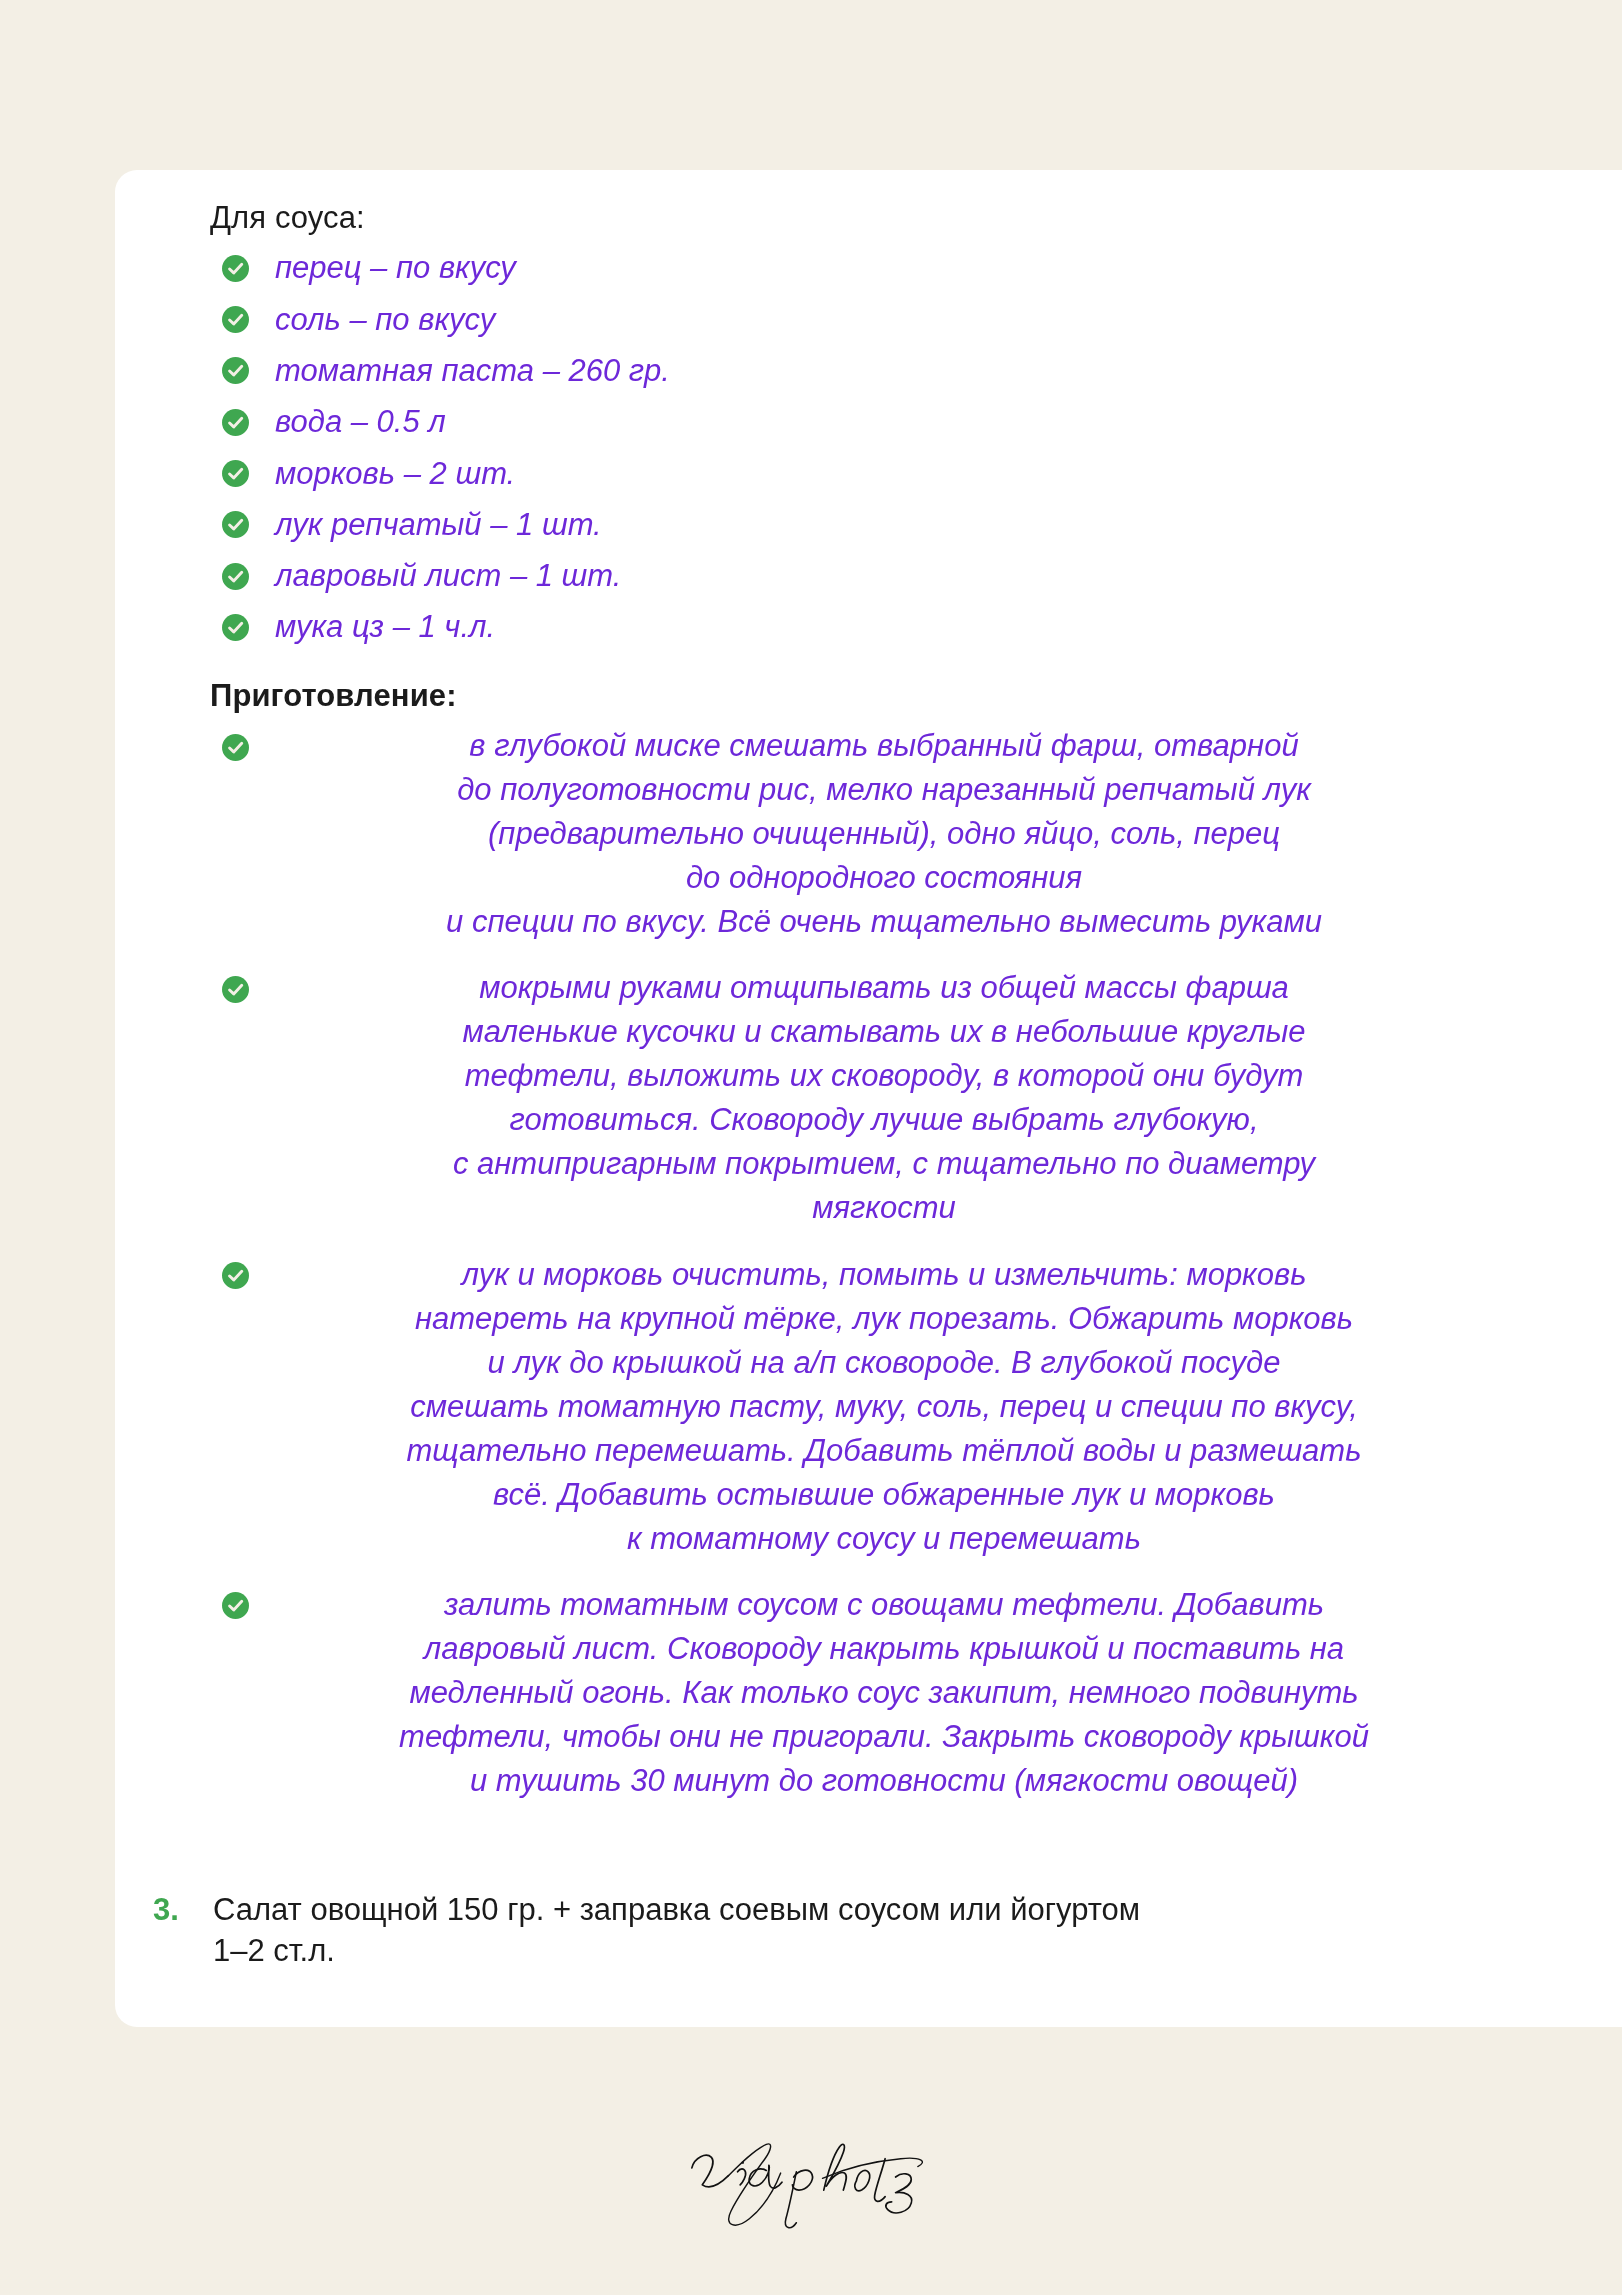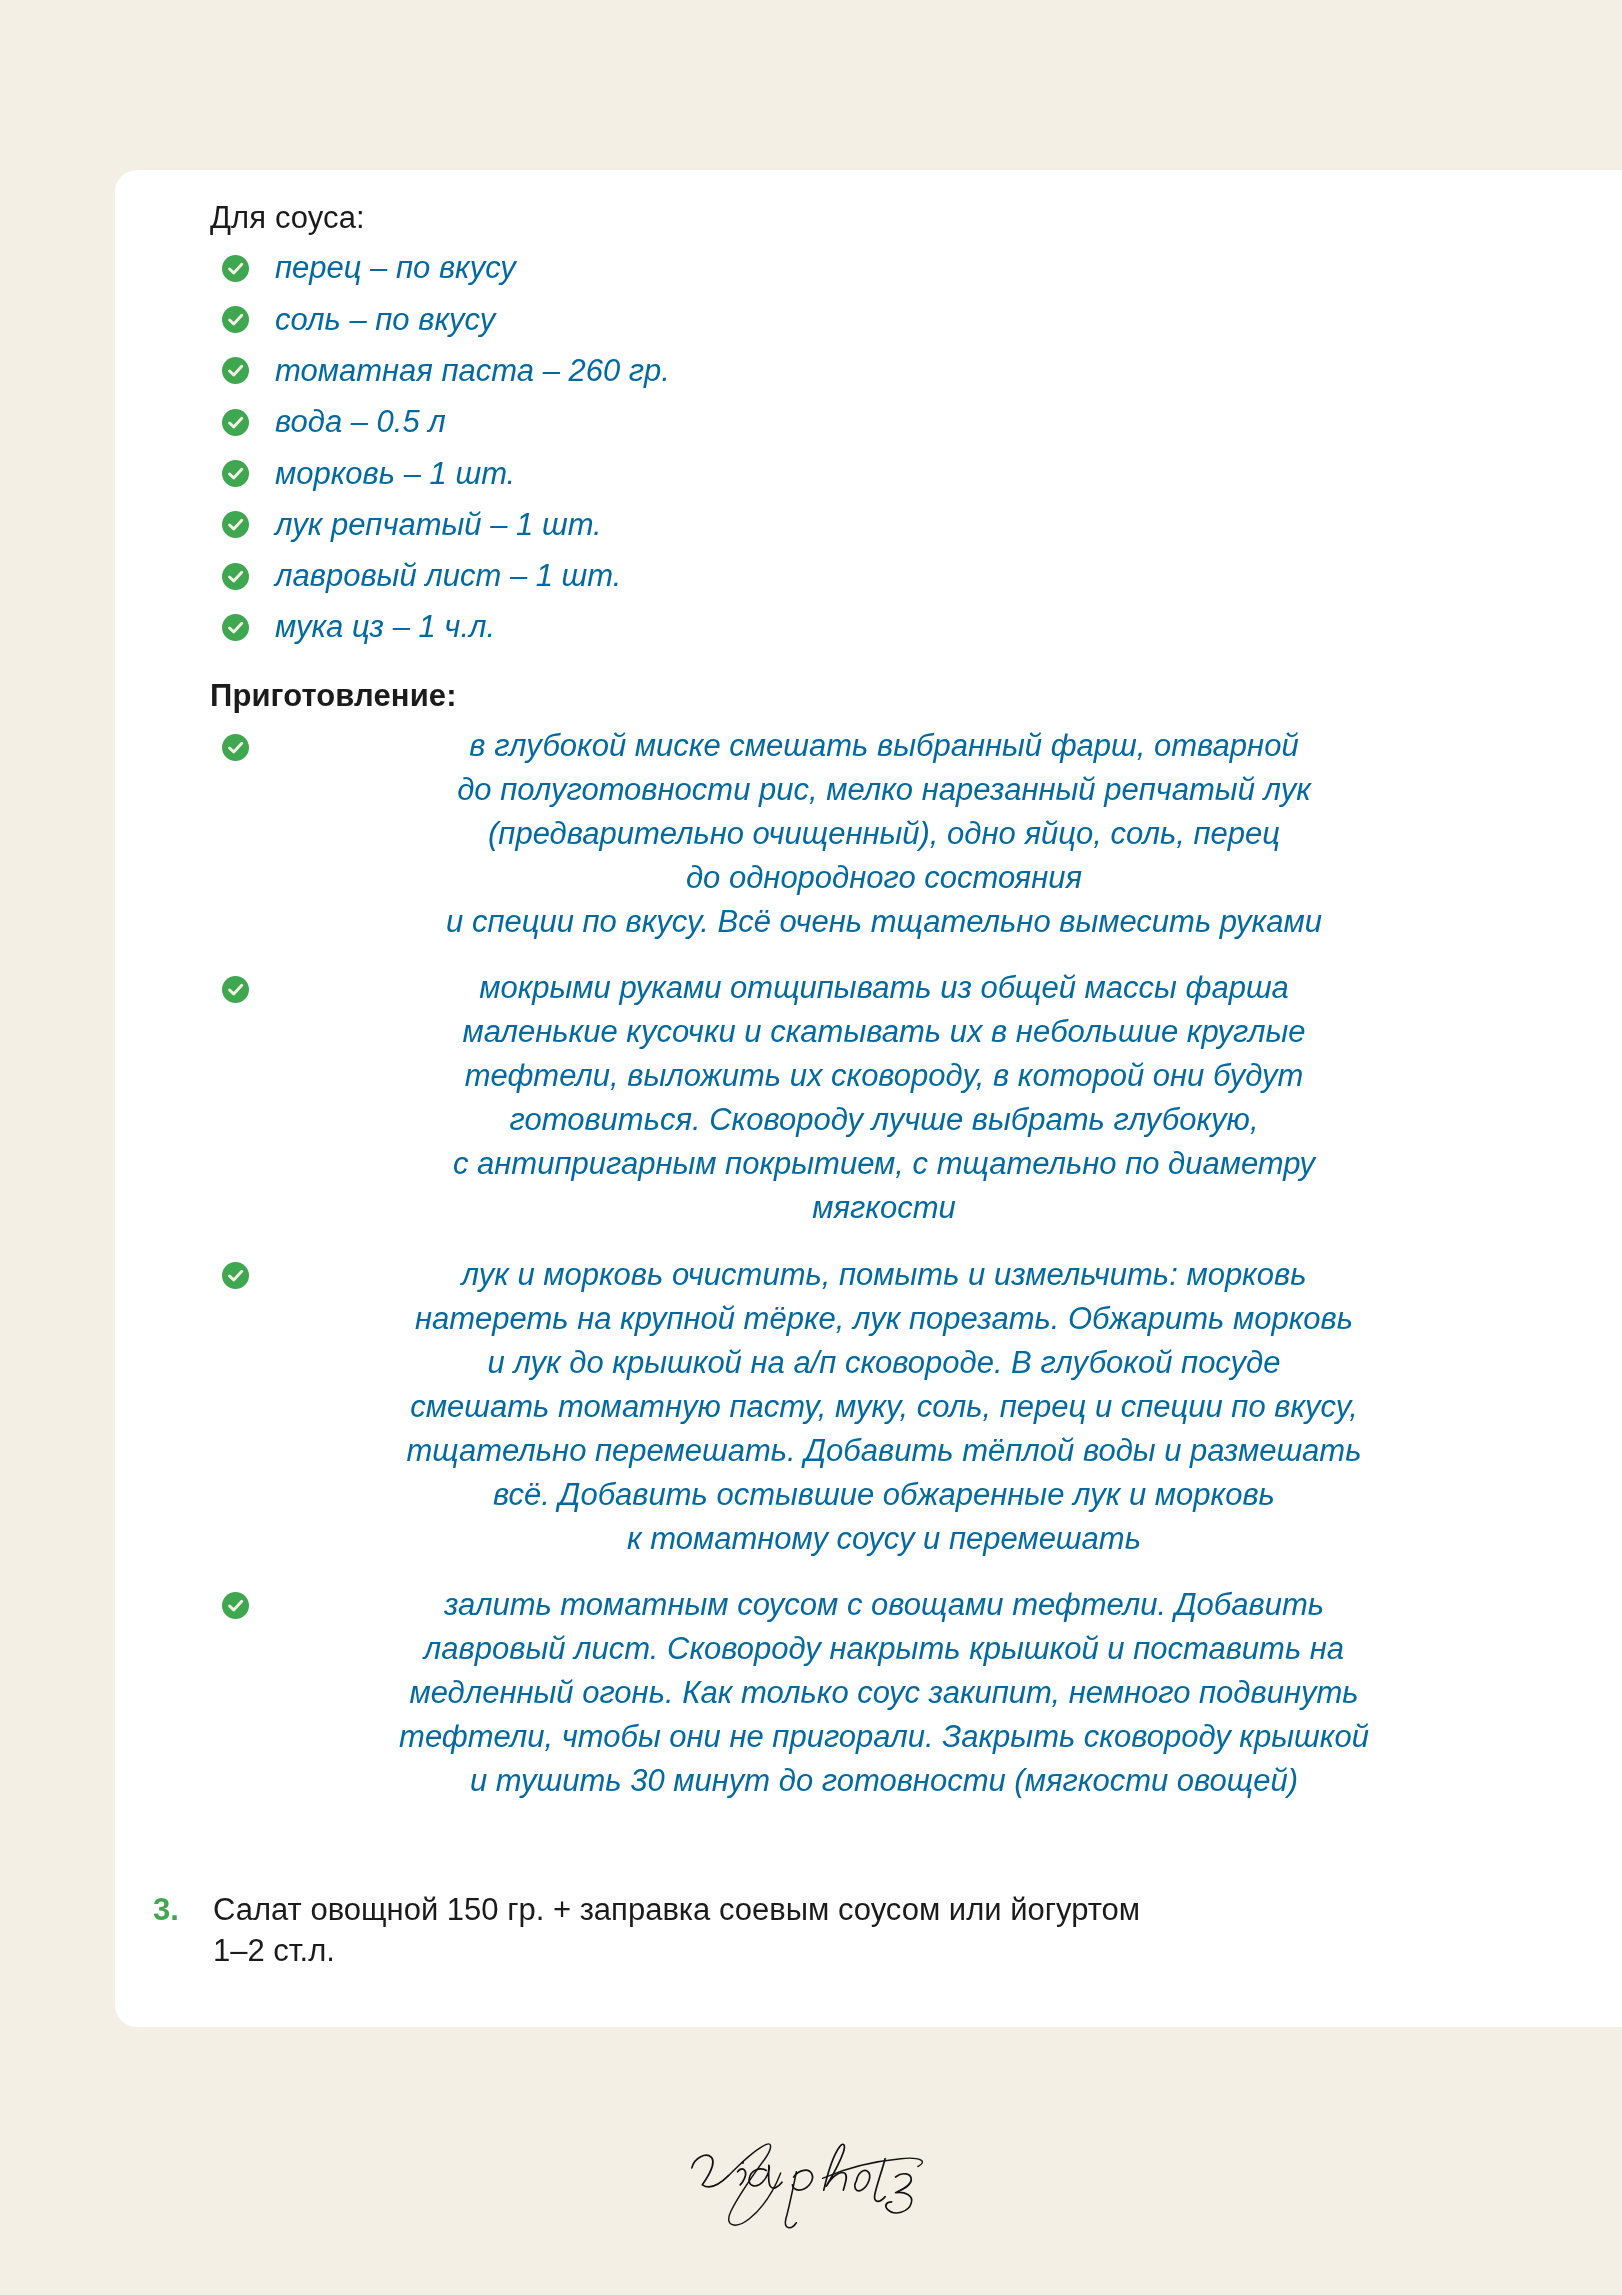--- a/index.html
+++ b/index.html
@@ -43,21 +43,21 @@
 
   
   .check-list{list-style:none;margin:0;padding:0;}
   .check-item{
     position:relative;
     padding-left:65px;
     margin:0 0 11px 0;
     font-size:31px;
     font-style:italic;
     font-weight:400;
-    color:#0369a1;
+    color:#6d28d9;
     line-height:1.30;
     letter-spacing:0px;
   }
   .check-item:last-child{margin-bottom:0;}
 
   .check-icon{
     position:absolute;
     left:11.8px;
     top:6.5px;
     width:27px;height:27px;
@@ -163,21 +163,21 @@
           </span>
           <span>вода – 0.5 л</span>
         </li>
         <li class="check-item">
           <span class="check-icon">
             <svg viewBox="0 0 41 41" aria-hidden="true">
                 <circle cx="20.5" cy="20.5" r="20.5" fill="#3FA750"></circle>
                 <path d="M11.5 21.2 L17.8 27.2 L30 14.2" fill="none" stroke="#F3EFE5" stroke-width="4.4" stroke-linecap="round" stroke-linejoin="round"></path>
               </svg>
           </span>
-          <span>морковь – 1 шт.</span>
+          <span>морковь – 2 шт.</span>
         </li>
         <li class="check-item">
           <span class="check-icon">
             <svg viewBox="0 0 41 41" aria-hidden="true">
                 <circle cx="20.5" cy="20.5" r="20.5" fill="#3FA750"></circle>
                 <path d="M11.5 21.2 L17.8 27.2 L30 14.2" fill="none" stroke="#F3EFE5" stroke-width="4.4" stroke-linecap="round" stroke-linejoin="round"></path>
               </svg>
           </span>
           <span>лук репчатый – 1 шт.</span>
         </li>

